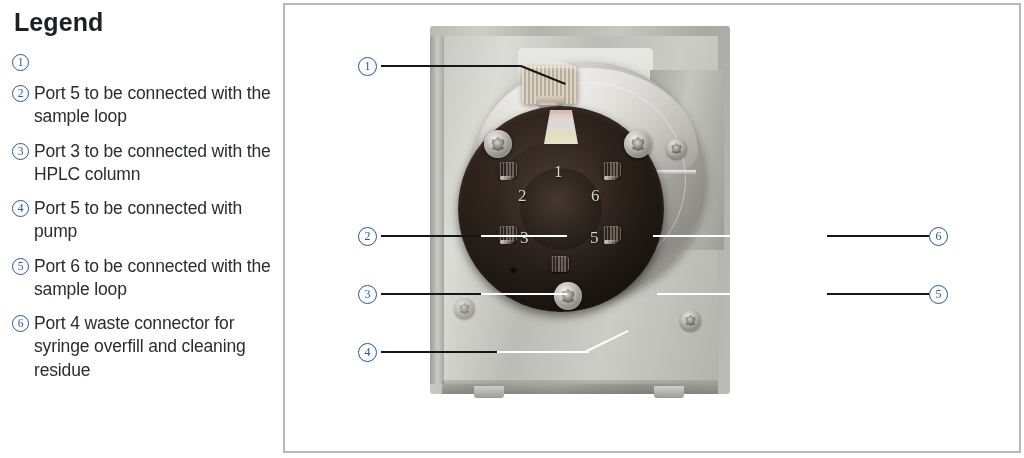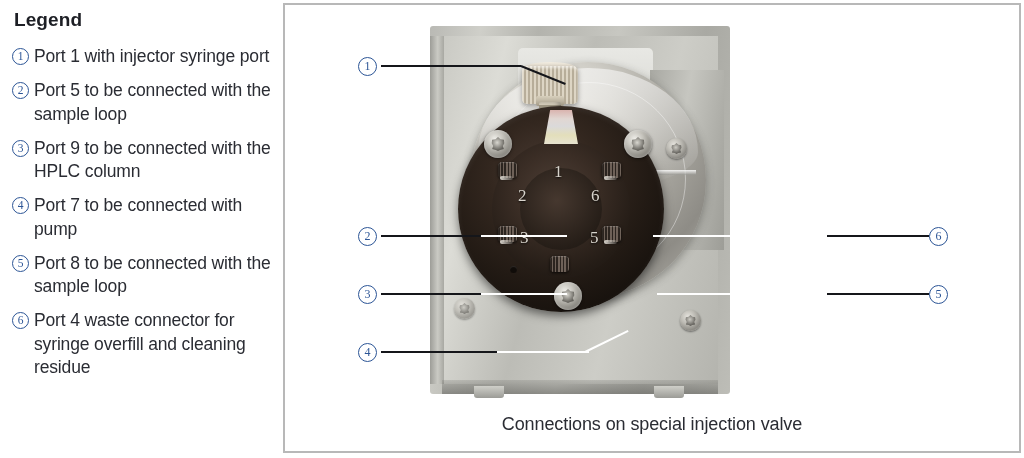--- a/index.html
+++ b/index.html
@@ -12,21 +12,21 @@
     position:relative;
   }
   #root{position:relative;width:1024px;height:458px;}
 
   
   .legend{
     position:absolute;left:0;top:0;width:280px;height:458px;
     box-sizing:border-box;padding:10px 6px 0 12px;
   }
   .legend-title{
-    font-size:19px;font-weight:bold;color:#1d1f25;
+    font-size:25px;font-weight:bold;color:#1d1f25;
     letter-spacing:.1px;margin:0 0 16px 2px;line-height:1;
   }
   .legend-list{margin:0;padding:0;list-style:none;}
   .legend-item{
     display:flex;align-items:flex-start;
     margin-bottom:11px;
   }
   .marker{
     flex:0 0 auto;
     width:17px;height:17px;margin-right:5px;margin-top:3px;
@@ -235,37 +235,36 @@
 </head>
 <body>
 
 <div id="root">
 
   <div class="legend">
     <div class="legend-title">Legend</div>
     <ul class="legend-list">
       <li class="legend-item">
         <span class="marker">1</span>
-        <span class="legend-text">Port 1 with injector syringe port</span>
       </li>
       <li class="legend-item">
         <span class="marker">2</span>
         <span class="legend-text">Port 5 to be connected with the sample loop</span>
       </li>
       <li class="legend-item">
         <span class="marker">3</span>
-        <span class="legend-text">Port 9 to be connected with the HPLC column</span>
+        <span class="legend-text">Port 3 to be connected with the HPLC column</span>
       </li>
       <li class="legend-item">
         <span class="marker">4</span>
-        <span class="legend-text">Port 7 to be connected with pump</span>
+        <span class="legend-text">Port 5 to be connected with pump</span>
       </li>
       <li class="legend-item">
         <span class="marker">5</span>
-        <span class="legend-text">Port 8 to be connected with the sample loop</span>
+        <span class="legend-text">Port 6 to be connected with the sample loop</span>
       </li>
       <li class="legend-item">
         <span class="marker">6</span>
         <span class="legend-text">Port 4 waste connector for syringe overfill and cleaning residue</span>
       </li>
     </ul>
   </div>
 
   <div class="panel">
 
@@ -351,16 +350,15 @@
     <div class="lead-w lead-diag" style="left:300px;top:346px;width:48px;transform:rotate(-26deg);"></div>
 
     <div class="cnum" style="left:644px;top:222px;">6</div>
     <div class="lead" style="left:540px;top:230px;width:104px;"></div>
     <div class="lead-w" style="left:368px;top:230px;width:174px;"></div>
 
     <div class="cnum" style="left:644px;top:280px;">5</div>
     <div class="lead" style="left:540px;top:288px;width:104px;"></div>
     <div class="lead-w" style="left:372px;top:288px;width:170px;"></div>
 
-    <div class="caption">Connections on special injection valve</div>
   </div>
 
 </div>
 
 </body></html>

